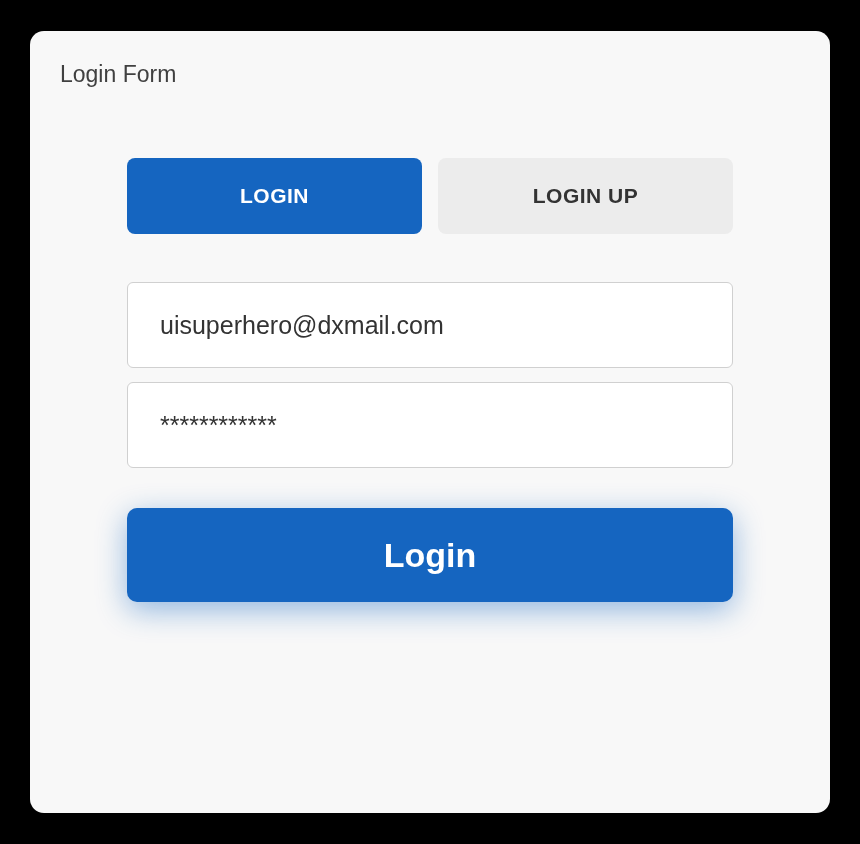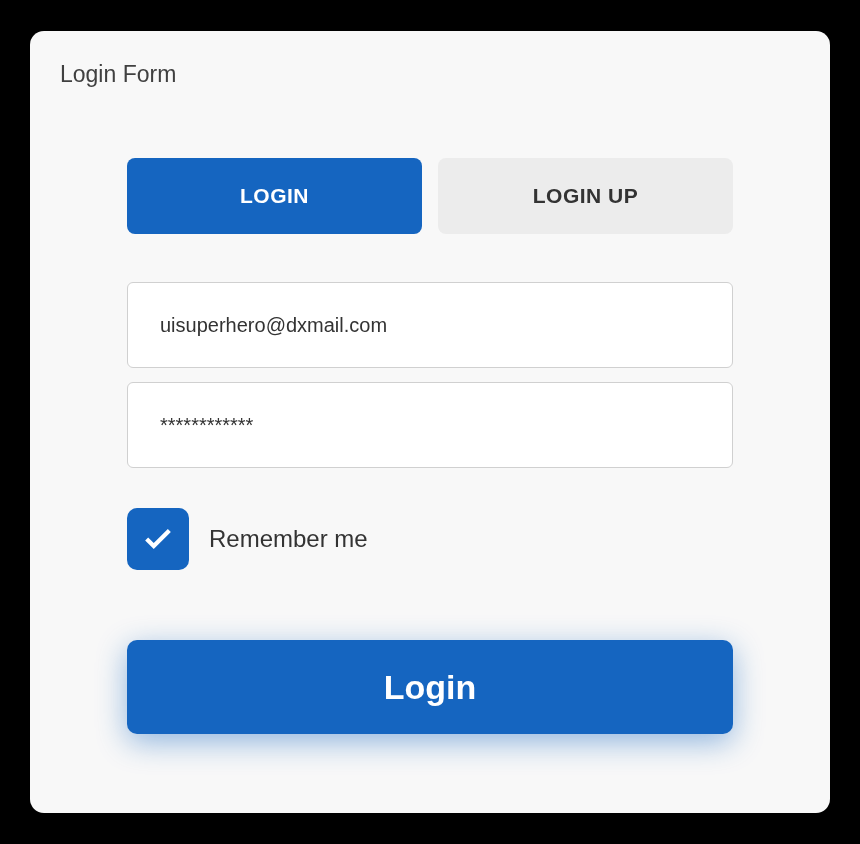--- a/index.html
+++ b/index.html
@@ -65,21 +65,21 @@
       background: #ececec;
       color: #333;
     }
     
     .input-field {
       width: 100%;
       height: 86px;
       border: 1px solid #d0d0d0;
       border-radius: 6px;
       padding: 8px 32px;
-      font-size: 20px;
+      font-size: 25px;
       font-family: inherit;
       color: #333;
       background: #fff;
       margin-bottom: 14px;
     }
     
     .input-field:last-of-type {
       margin-bottom: 40px;
     }
     
@@ -138,25 +138,17 @@
     
     <div class="tabs">
       <button class="tab tab-active">LOGIN</button>
       <button class="tab tab-inactive">LOGIN UP</button>
     </div>
     
     <input type="text" class="input-field" value="uisuperhero@dxmail.com" style="">
     
     <input type="text" class="input-field" value="************" style="">
     
-    <div class="remember-row">
-      <div class="checkbox">
-        <svg viewBox="0 0 24 24">
-          <polyline points="4 12 9 17 20 6"></polyline>
-        </svg>
-      </div>
-      <span class="remember-label">Remember me</span>
-    </div>
     
     <button class="login-button">Login</button>
     
   </div>
 </div>
 
 </body></html>

